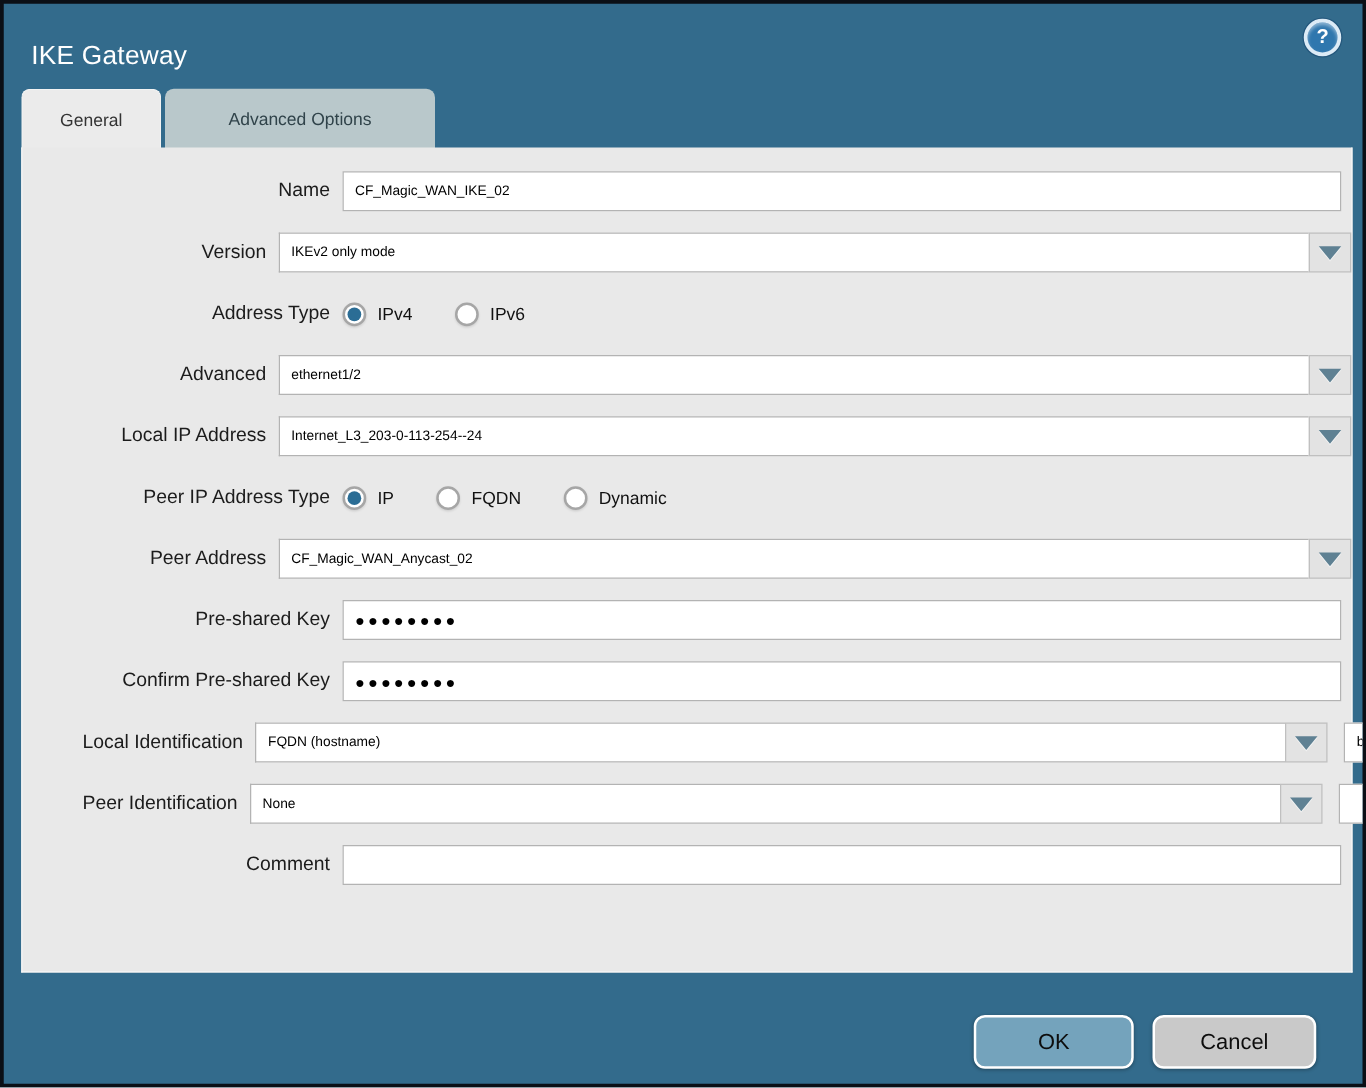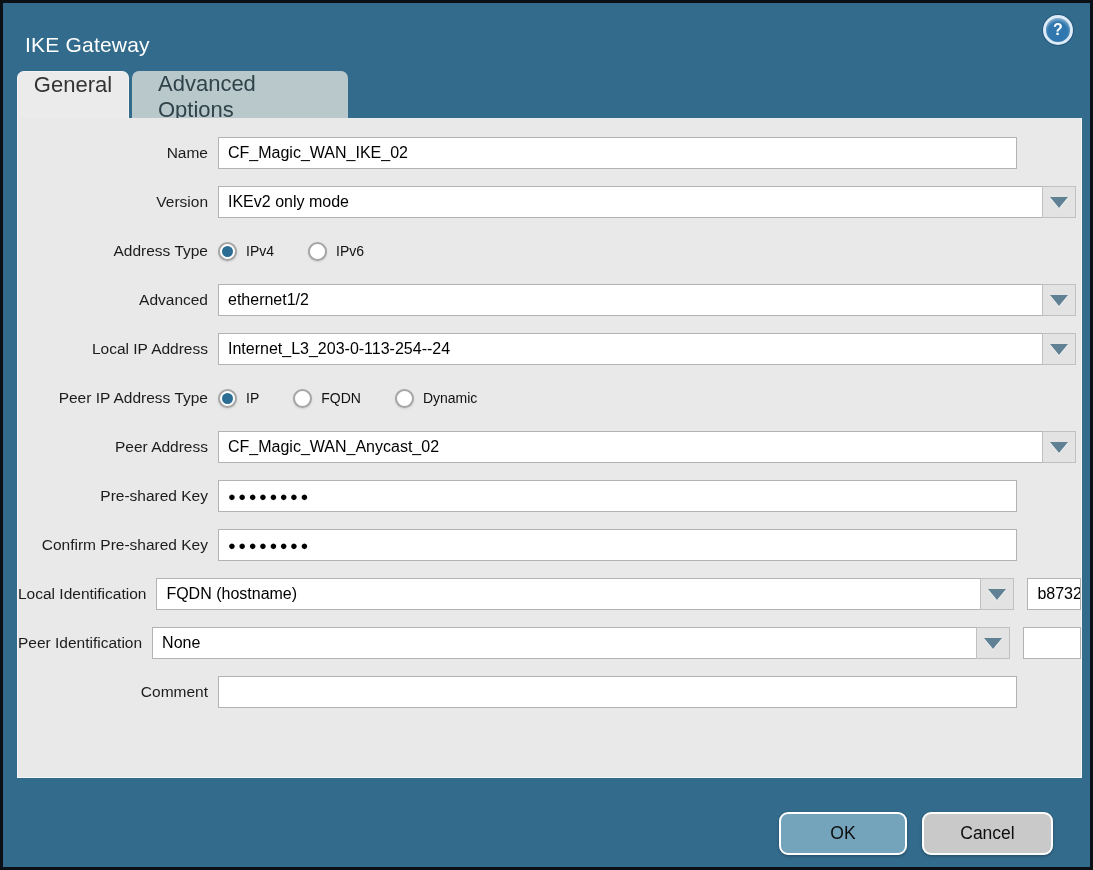--- a/index.html
+++ b/index.html
@@ -12,35 +12,35 @@
   .title { color:#ffffff; font-size:21px; letter-spacing:0.2px; }
   .help-icon {
     position:absolute; top:12px; right:17px; width:30px; height:30px;
     border-radius:50%; background:#2f77ae; border:3px solid #dcebf6;
     box-shadow:0 0 0 1px #24577c, inset 0 2px 3px rgba(255,255,255,0.45);
     color:#ffffff; font-size:16px; font-weight:bold;
     display:flex; align-items:center; justify-content:center; cursor:pointer;
   }
   .tabs { position:absolute; top:68px; left:14px; display:flex; gap:3px; }
   .tab {
-    height:48px; display:flex; justify-content:center;
-    border-radius:7px 7px 0 0; font-size:22px; cursor:pointer; padding:0 26px;
+    height:48px; display:flex; align-items:center; justify-content:center;
+    border-radius:7px 7px 0 0; font-size:14px; cursor:pointer; padding:0 26px;
   }
   .tab.active { background:#ebebeb; color:#333333; width:112px; border:1px solid #f3f3f3; border-bottom:none; }
   .tab.inactive { background:#b9c8cb; color:#30434a; width:216px; }
   .panel {
     position:absolute; top:115px; left:14px; width:1065px; height:660px;
     background:#e9e9e9; border:1px solid #f6f6f6; border-top:none;
     padding-top:19px;
   }
   .row { display:flex; align-items:center; height:32px; margin-bottom:17px; }
-  .row-label { width:200px; text-align:right; padding-right:10px; font-size:15.5px; color:#1c1c1c; white-space:nowrap; }
+  .row-label { width:256px; text-align:right; padding-right:10px; font-size:15.5px; color:#1c1c1c; white-space:nowrap;padding-left:48px; }
   .input {
     height:32px; background:#ffffff; border:1px solid #b3b3b3;
-    font-size:16px; color:#000; padding:0 9px; display:flex; align-items:center;
+    font-size:11px; color:#000; padding:0 9px; display:flex; align-items:center;
     overflow:hidden; white-space:nowrap;
   }
   .input.full { width:799px; }
   .dropdown { display:flex; }
   .dropdown .input { width:824px; border-right:none; }
   .arrow-btn {
     width:34px; height:32px; background:#e3e3e3; border:1px solid #c0c0c0;
     display:flex; align-items:center; justify-content:center; cursor:pointer;
   }
   .arrow {

